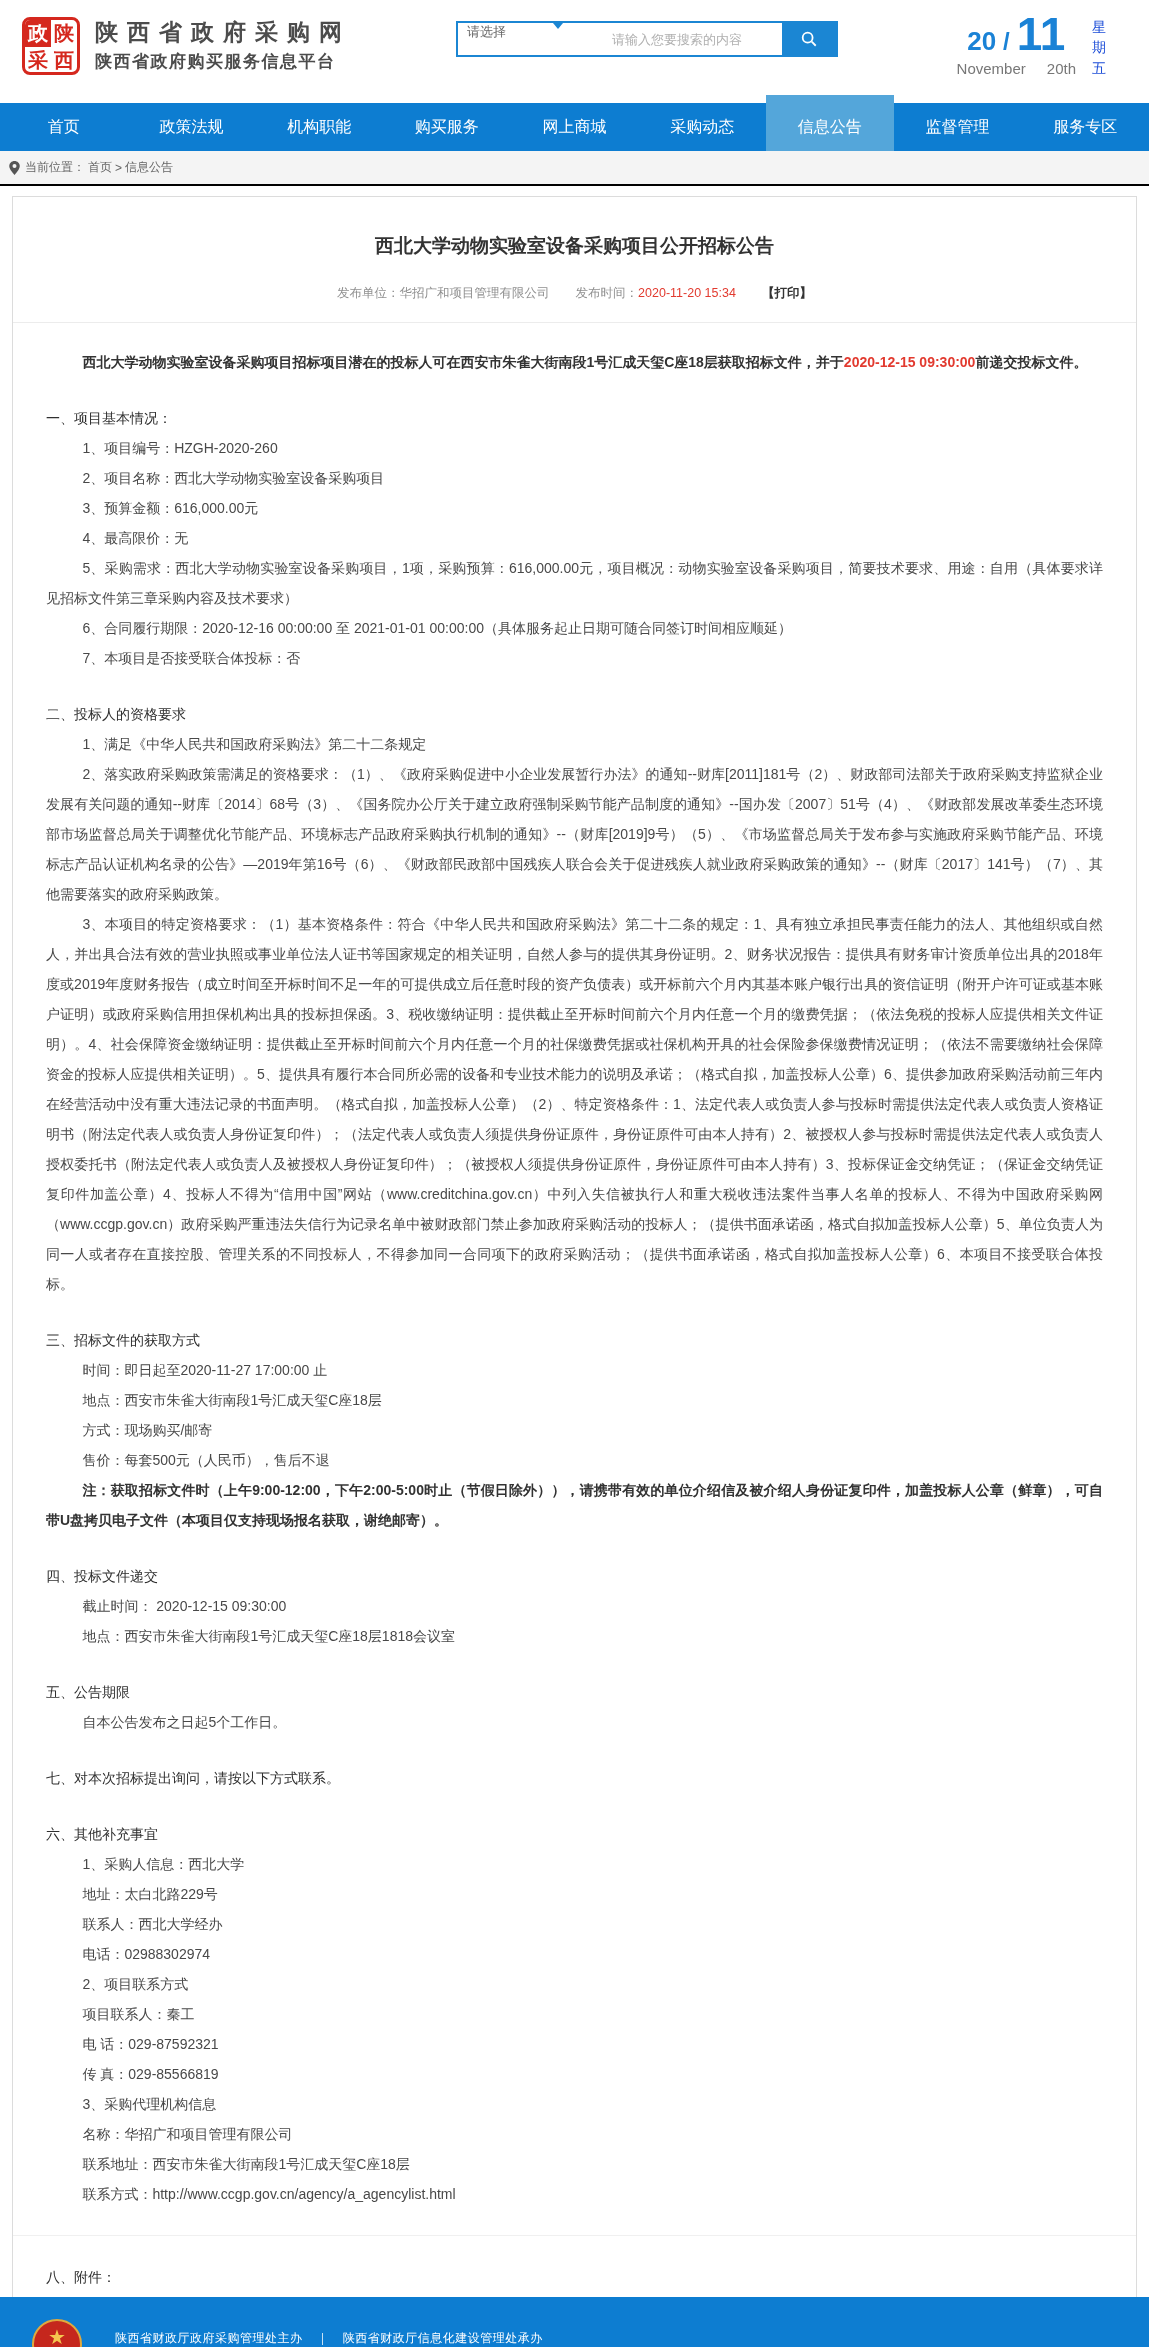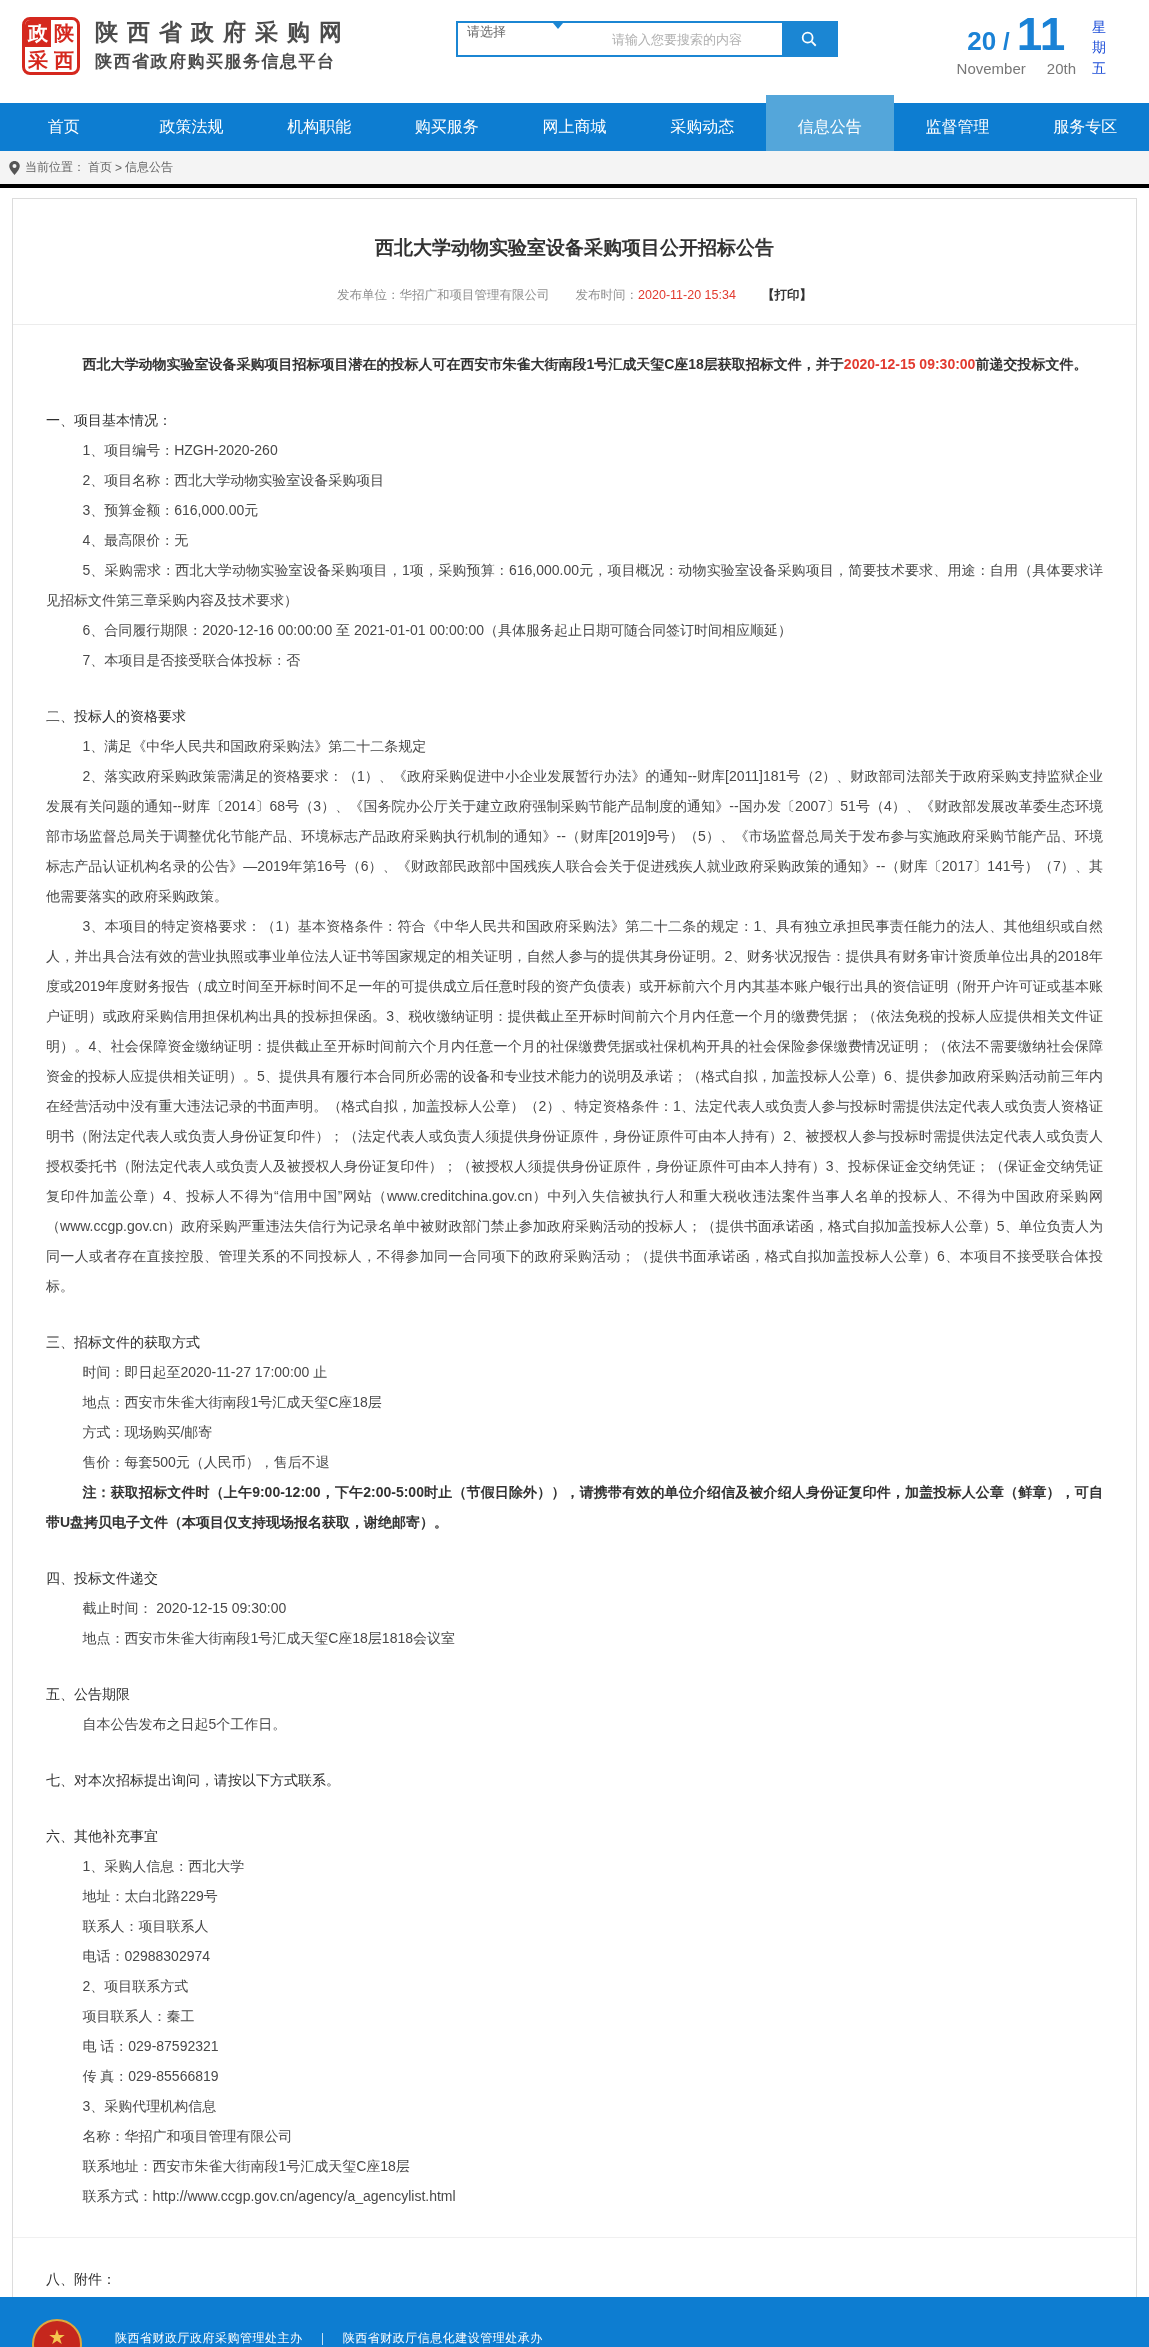--- a/index.html
+++ b/index.html
@@ -30,21 +30,21 @@
   .d-month{font-size:46px;font-weight:bold;line-height:0.82;}
   .d-en{font-size:15px;color:#777;margin-top:6px;display:flex;gap:21px;justify-content:center;}
   .weekday{width:15px;font-size:14px;color:#1d4ed8;line-height:1.45;word-break:break-all;margin-top:1px;}
 
   
   .nav{height:48px;background:#0d7dd1;display:flex;position:relative;z-index:2;}
   .nav-item{flex:1;text-align:center;line-height:48px;color:#fff;font-size:16px;text-decoration:none;cursor:pointer;}
   .nav-item.active{background:#54a6da;margin-top:-8px;padding-top:8px;}
 
   
-  .crumb{height:33px;background:#f4f4f4;border-bottom:4px solid #000000;display:flex;align-items:center;padding-left:9px;font-size:12px;color:#666;gap:3px;}
+  .crumb{height:33px;background:#f4f4f4;border-bottom:2px solid #000000;display:flex;align-items:center;padding-left:9px;font-size:12px;color:#666;gap:3px;}
   .crumb a{color:#666;text-decoration:none;cursor:pointer;}
   .pin{margin-right:2px;display:flex;align-items:center;}
 
   
   .card{margin:10px 12px 0;border:1px solid #dcdcdc;background:#fff;padding:30px 33px 24px;box-sizing:border-box;min-height:2058px;}
   .art-title{text-align:center;font-size:19px;font-weight:bold;color:#333;margin:6px 0 0;}
   .art-meta{text-align:center;font-size:12.5px;color:#909090;margin-top:26px;}
   .art-meta .sp{margin-left:26px;}
   .meta-time{color:#e23a2f;}
   .meta-print{color:#333;font-weight:bold;margin-left:26px;cursor:pointer;}
@@ -174,21 +174,21 @@
         <p class="para bold">注：获取招标文件时（上午9:00-12:00，下午2:00-5:00时止（节假日除外）），请携带有效的单位介绍信及被介绍人身份证复印件，加盖投标人公章（鲜章），可自带U盘拷贝电子文件（本项目仅支持现场报名获取，谢绝邮寄）。</p>
         <p class="sec-h">四、投标文件递交</p>
         <p class="para">截止时间： 2020-12-15 09:30:00</p>
         <p class="para">地点：西安市朱雀大街南段1号汇成天玺C座18层1818会议室</p>
         <p class="sec-h">五、公告期限</p>
         <p class="para">自本公告发布之日起5个工作日。</p>
         <p class="sec-h">七、对本次招标提出询问，请按以下方式联系。</p>
         <p class="sec-h">六、其他补充事宜</p>
         <p class="para">1、采购人信息：西北大学</p>
         <p class="para">地址：太白北路229号</p>
-        <p class="para">联系人：项目联系人</p>
+        <p class="para">联系人：西北大学经办</p>
         <p class="para">电话：02988302974</p>
         <p class="para">2、项目联系方式</p>
         <p class="para">项目联系人：秦工</p>
         <p class="para">电 话：029-87592321</p>
         <p class="para">传 真：029-85566819</p>
         <p class="para">3、采购代理机构信息</p>
         <p class="para">名称：华招广和项目管理有限公司</p>
         <p class="para">联系地址：西安市朱雀大街南段1号汇成天玺C座18层</p>
         <p class="para">联系方式：http://www.ccgp.gov.cn/agency/a_agencylist.html</p>
         <div class="body-divider"></div>

